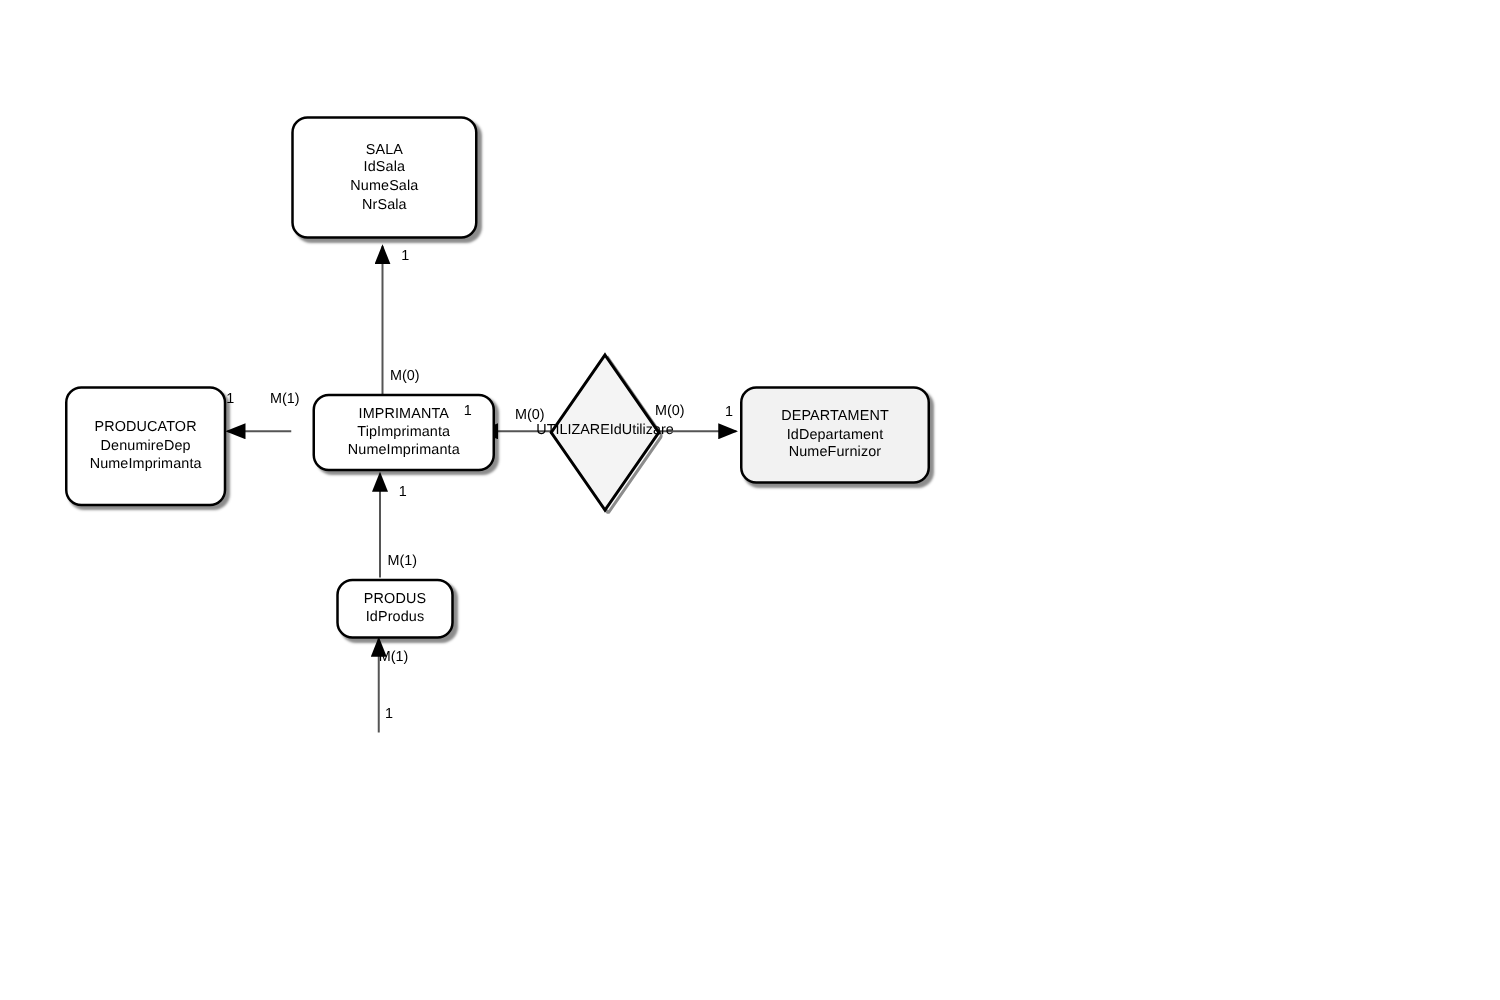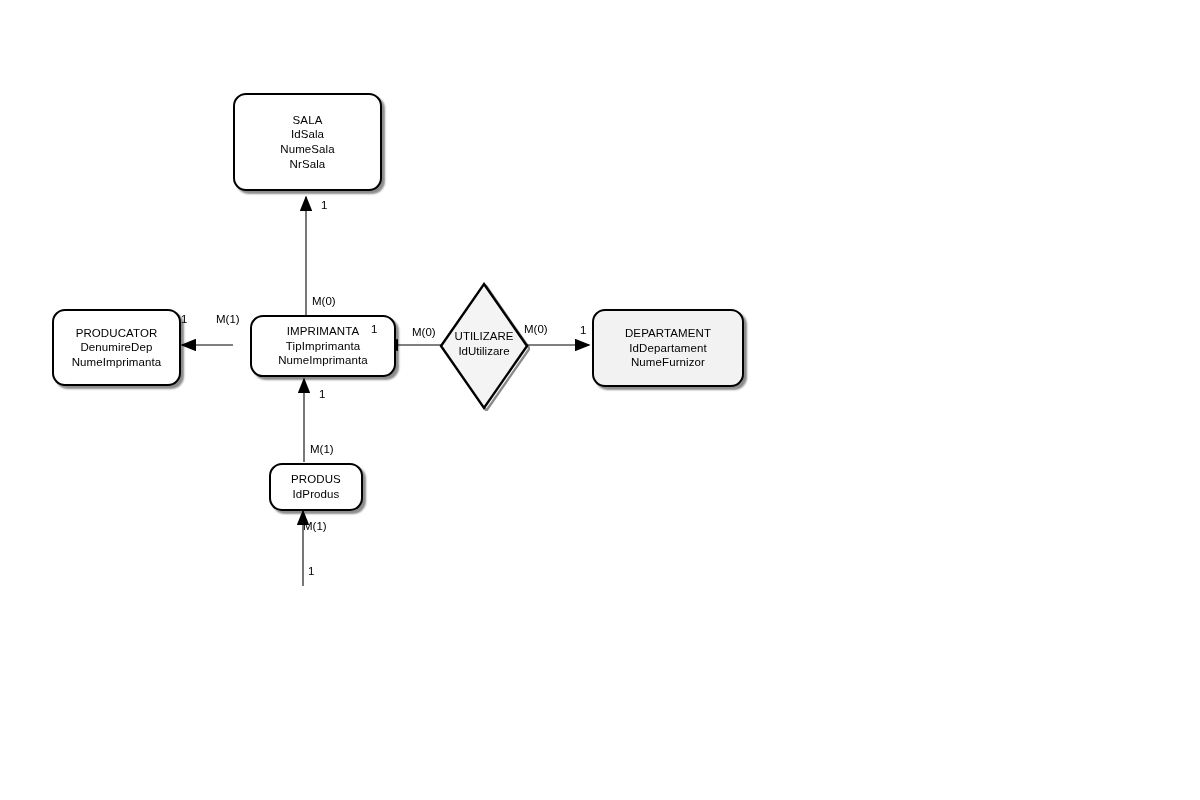--- a/index.html
+++ b/index.html
@@ -46,21 +46,20 @@
     letter-spacing: 0.1px;
   }
   .rel-diamond {
     position: absolute;
     z-index: 5;
   }
   .rel-label {
     position: absolute;
     z-index: 7;
     display: flex;
-    flex-direction: column;
     align-items: center;
     justify-content: center;
     pointer-events: none;
   }
   .rel-label .ent-name,
   .rel-label .ent-attr {
     font-size: 11.5px;
     line-height: 14.6px;
     color: #000000;
     white-space: nowrap;
@@ -100,21 +99,21 @@
     <line x1="303" y1="570" x2="303" y2="495" stroke="#555555" stroke-width="1.6" marker-end="url(#arrowhead)"></line>
   </svg>
 
   <div class="entity" style="left:233px; top:77px; width:149px; height:98px;">
     <div class="ent-name">SALA</div>
     <div class="ent-attr">IdSala</div>
     <div class="ent-attr">NumeSala</div>
     <div class="ent-attr">NrSala</div>
   </div>
 
-  <div class="entity" style="left:52px; top:293px; width:129px; height:77px;">
+  <div class="entity" style="left:52px; top:293px; width:129px; height:96px;">
     <div class="ent-name">PRODUCATOR</div>
     <div class="ent-attr">DenumireDep</div>
     <div class="ent-attr">NumeImprimanta</div>
   </div>
 
   <div class="entity" style="left:250px; top:299px; width:146px; height:62px;">
     <div class="ent-name">IMPRIMANTA</div>
     <div class="ent-attr">TipImprimanta</div>
     <div class="ent-attr">NumeImprimanta</div>
   </div>

